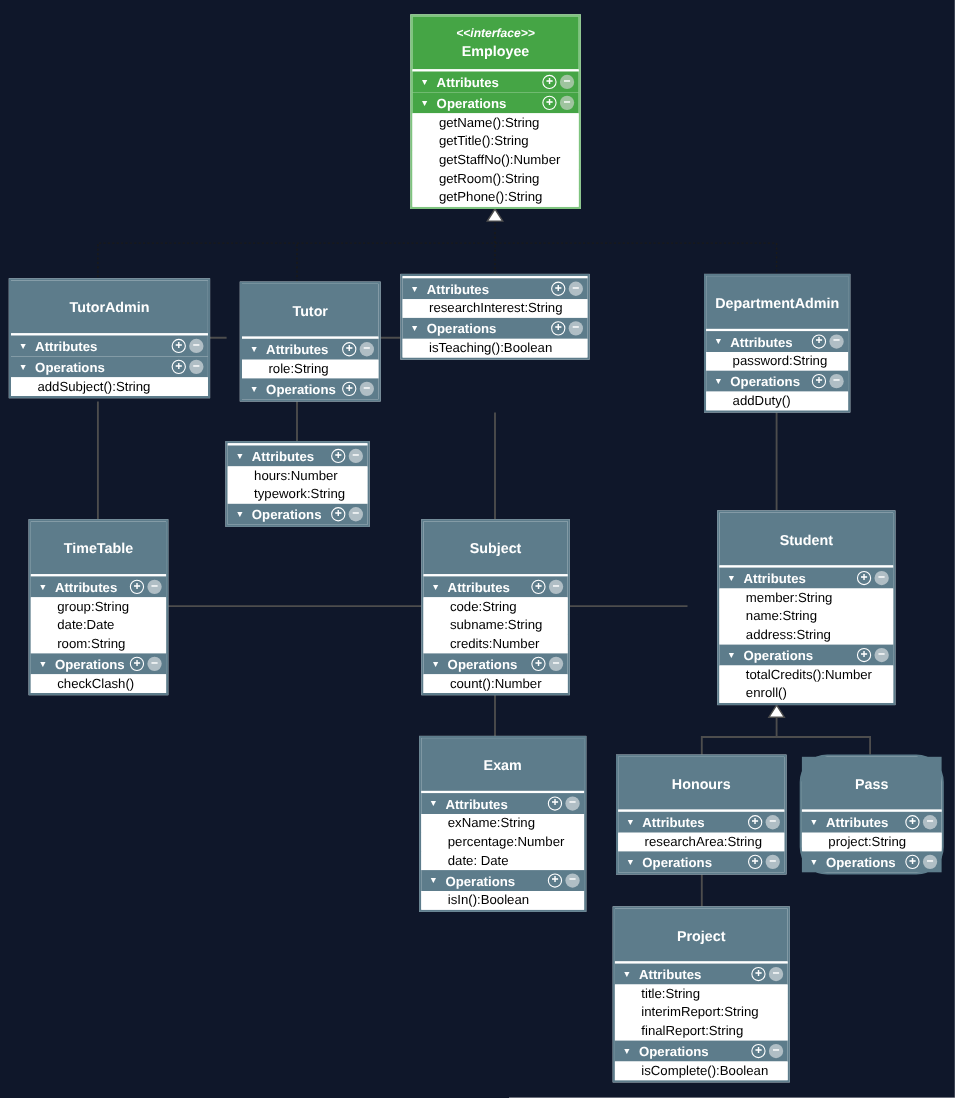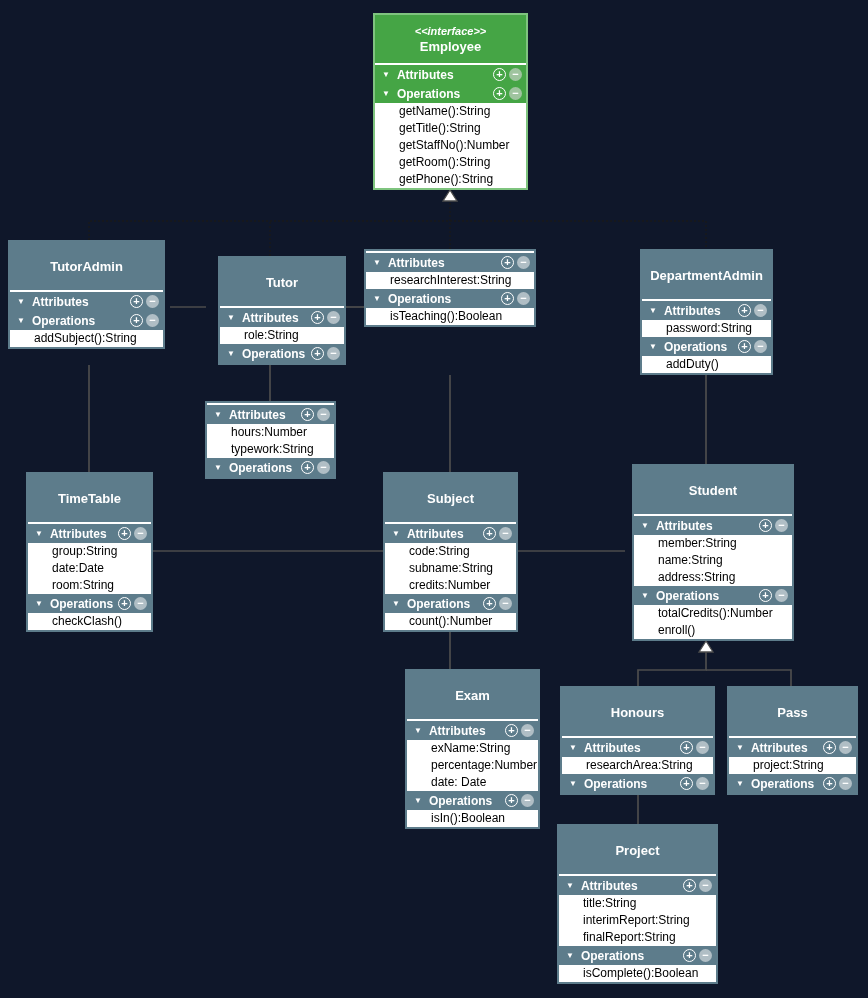--- a/index.html
+++ b/index.html
@@ -98,21 +98,21 @@
     </div>
     <div class="items">
         <div class="item">getName():String</div>
         <div class="item">getTitle():String</div>
         <div class="item">getStaffNo():Number</div>
         <div class="item">getRoom():String</div>
         <div class="item">getPhone():String</div>
       </div>
   </div>
 
-  <div class="uml-class" style="left:8px;top:240px;width:157px;">
+  <div class="uml-class" style="left:8px;top:253px;width:183px;">
     <div class="title-bar">
       <div class="class-name">TutorAdmin</div>
     </div>
     <div class="sep"></div>
     <div class="section">
       <span class="tri">▼</span>
       <span>Attributes</span>
       <span class="spacer"></span>
       <span class="btn plus">+</span>
       <span class="btn minus">−</span>
@@ -280,21 +280,21 @@
       <span>Operations</span>
       <span class="spacer"></span>
       <span class="btn plus">+</span>
       <span class="btn minus">−</span>
     </div>
     <div class="items">
         <div class="item">count():Number</div>
       </div>
   </div>
 
-  <div class="uml-class" style="left:632px;top:464px;width:162px;">
+  <div class="uml-class" style="left:652px;top:464px;width:162px;">
     <div class="title-bar">
       <div class="class-name">Student</div>
     </div>
     <div class="sep"></div>
     <div class="section">
       <span class="tri">▼</span>
       <span>Attributes</span>
       <span class="spacer"></span>
       <span class="btn plus">+</span>
       <span class="btn minus">−</span>
@@ -310,21 +310,21 @@
       <span class="spacer"></span>
       <span class="btn plus">+</span>
       <span class="btn minus">−</span>
     </div>
     <div class="items">
         <div class="item">totalCredits():Number</div>
         <div class="item">enroll()</div>
       </div>
   </div>
 
-  <div class="uml-class" style="left:405px;top:669px;width:135px;">
+  <div class="uml-class" style="left:381px;top:669px;width:152px;">
     <div class="title-bar">
       <div class="class-name">Exam</div>
     </div>
     <div class="sep"></div>
     <div class="section">
       <span class="tri">▼</span>
       <span>Attributes</span>
       <span class="spacer"></span>
       <span class="btn plus">+</span>
       <span class="btn minus">−</span>
@@ -364,21 +364,21 @@
     <div class="section">
       <span class="tri">▼</span>
       <span>Operations</span>
       <span class="spacer"></span>
       <span class="btn plus">+</span>
       <span class="btn minus">−</span>
     </div>
     <div class="items"></div>
   </div>
 
-  <div class="uml-class" style="left:727px;top:686px;width:131px;">
+  <div class="uml-class" style="left:727px;top:686px;width:131px;border-radius:25px;">
     <div class="title-bar">
       <div class="class-name">Pass</div>
     </div>
     <div class="sep"></div>
     <div class="section">
       <span class="tri">▼</span>
       <span>Attributes</span>
       <span class="spacer"></span>
       <span class="btn plus">+</span>
       <span class="btn minus">−</span>

